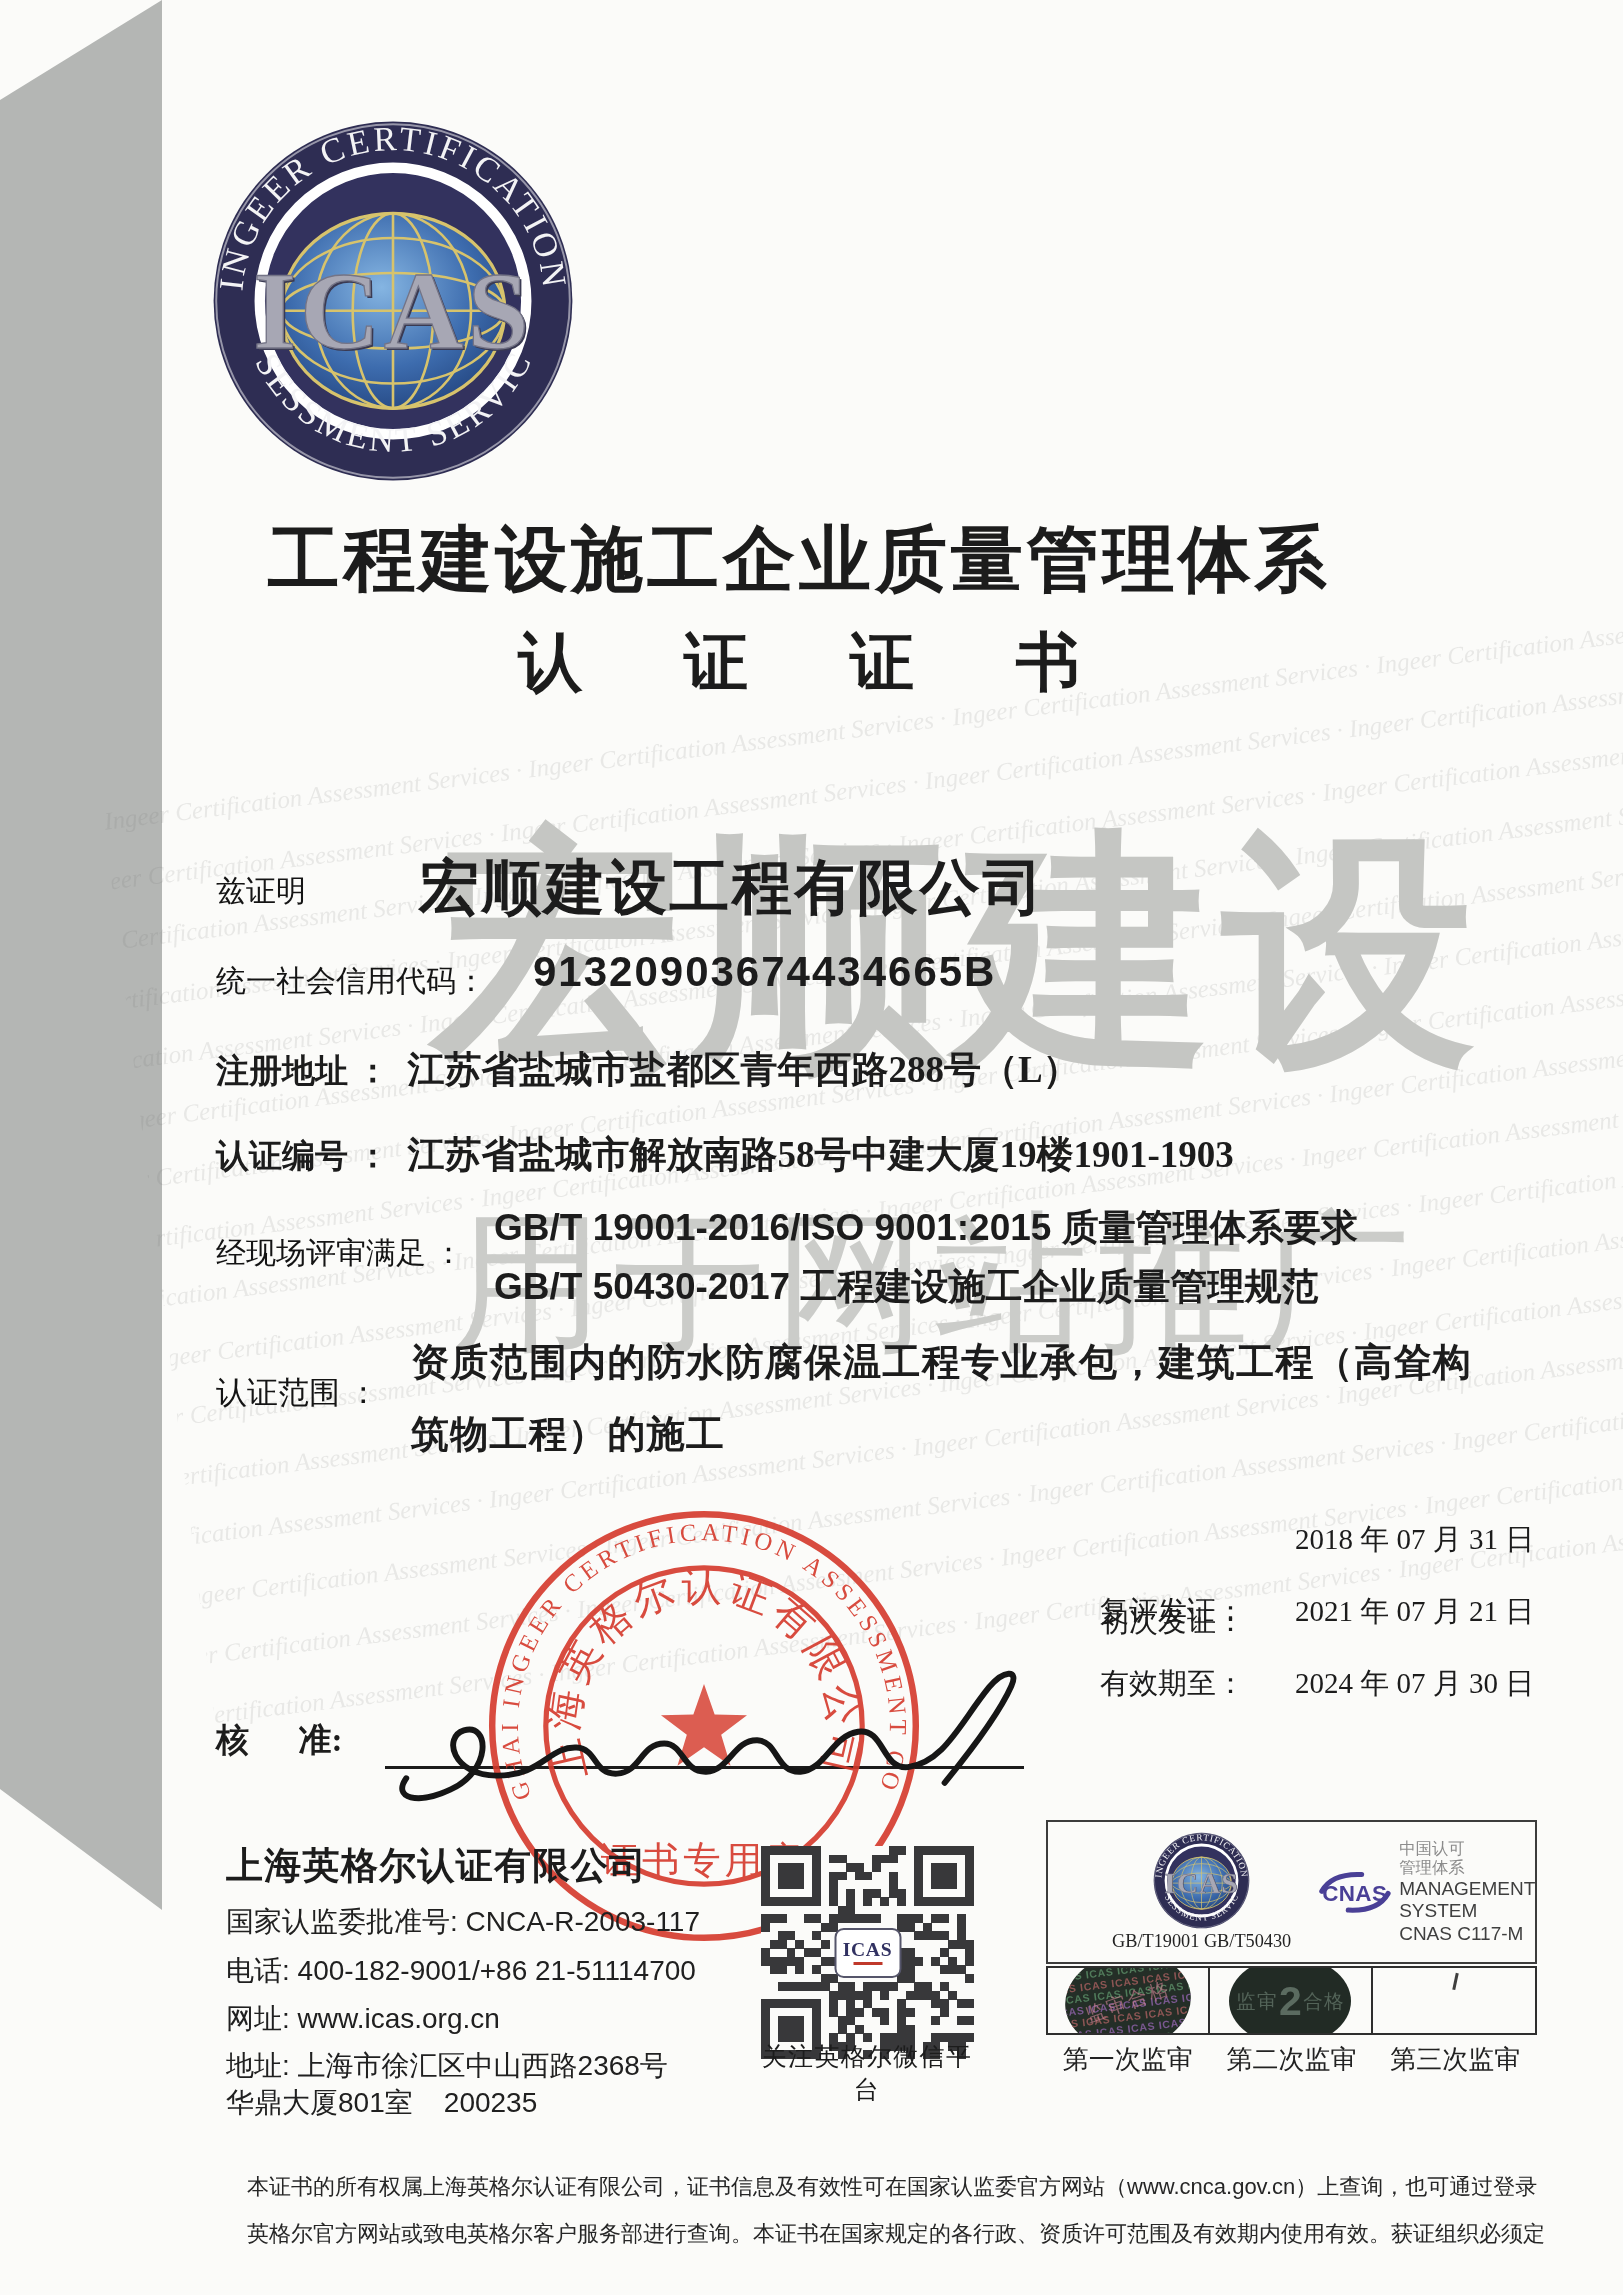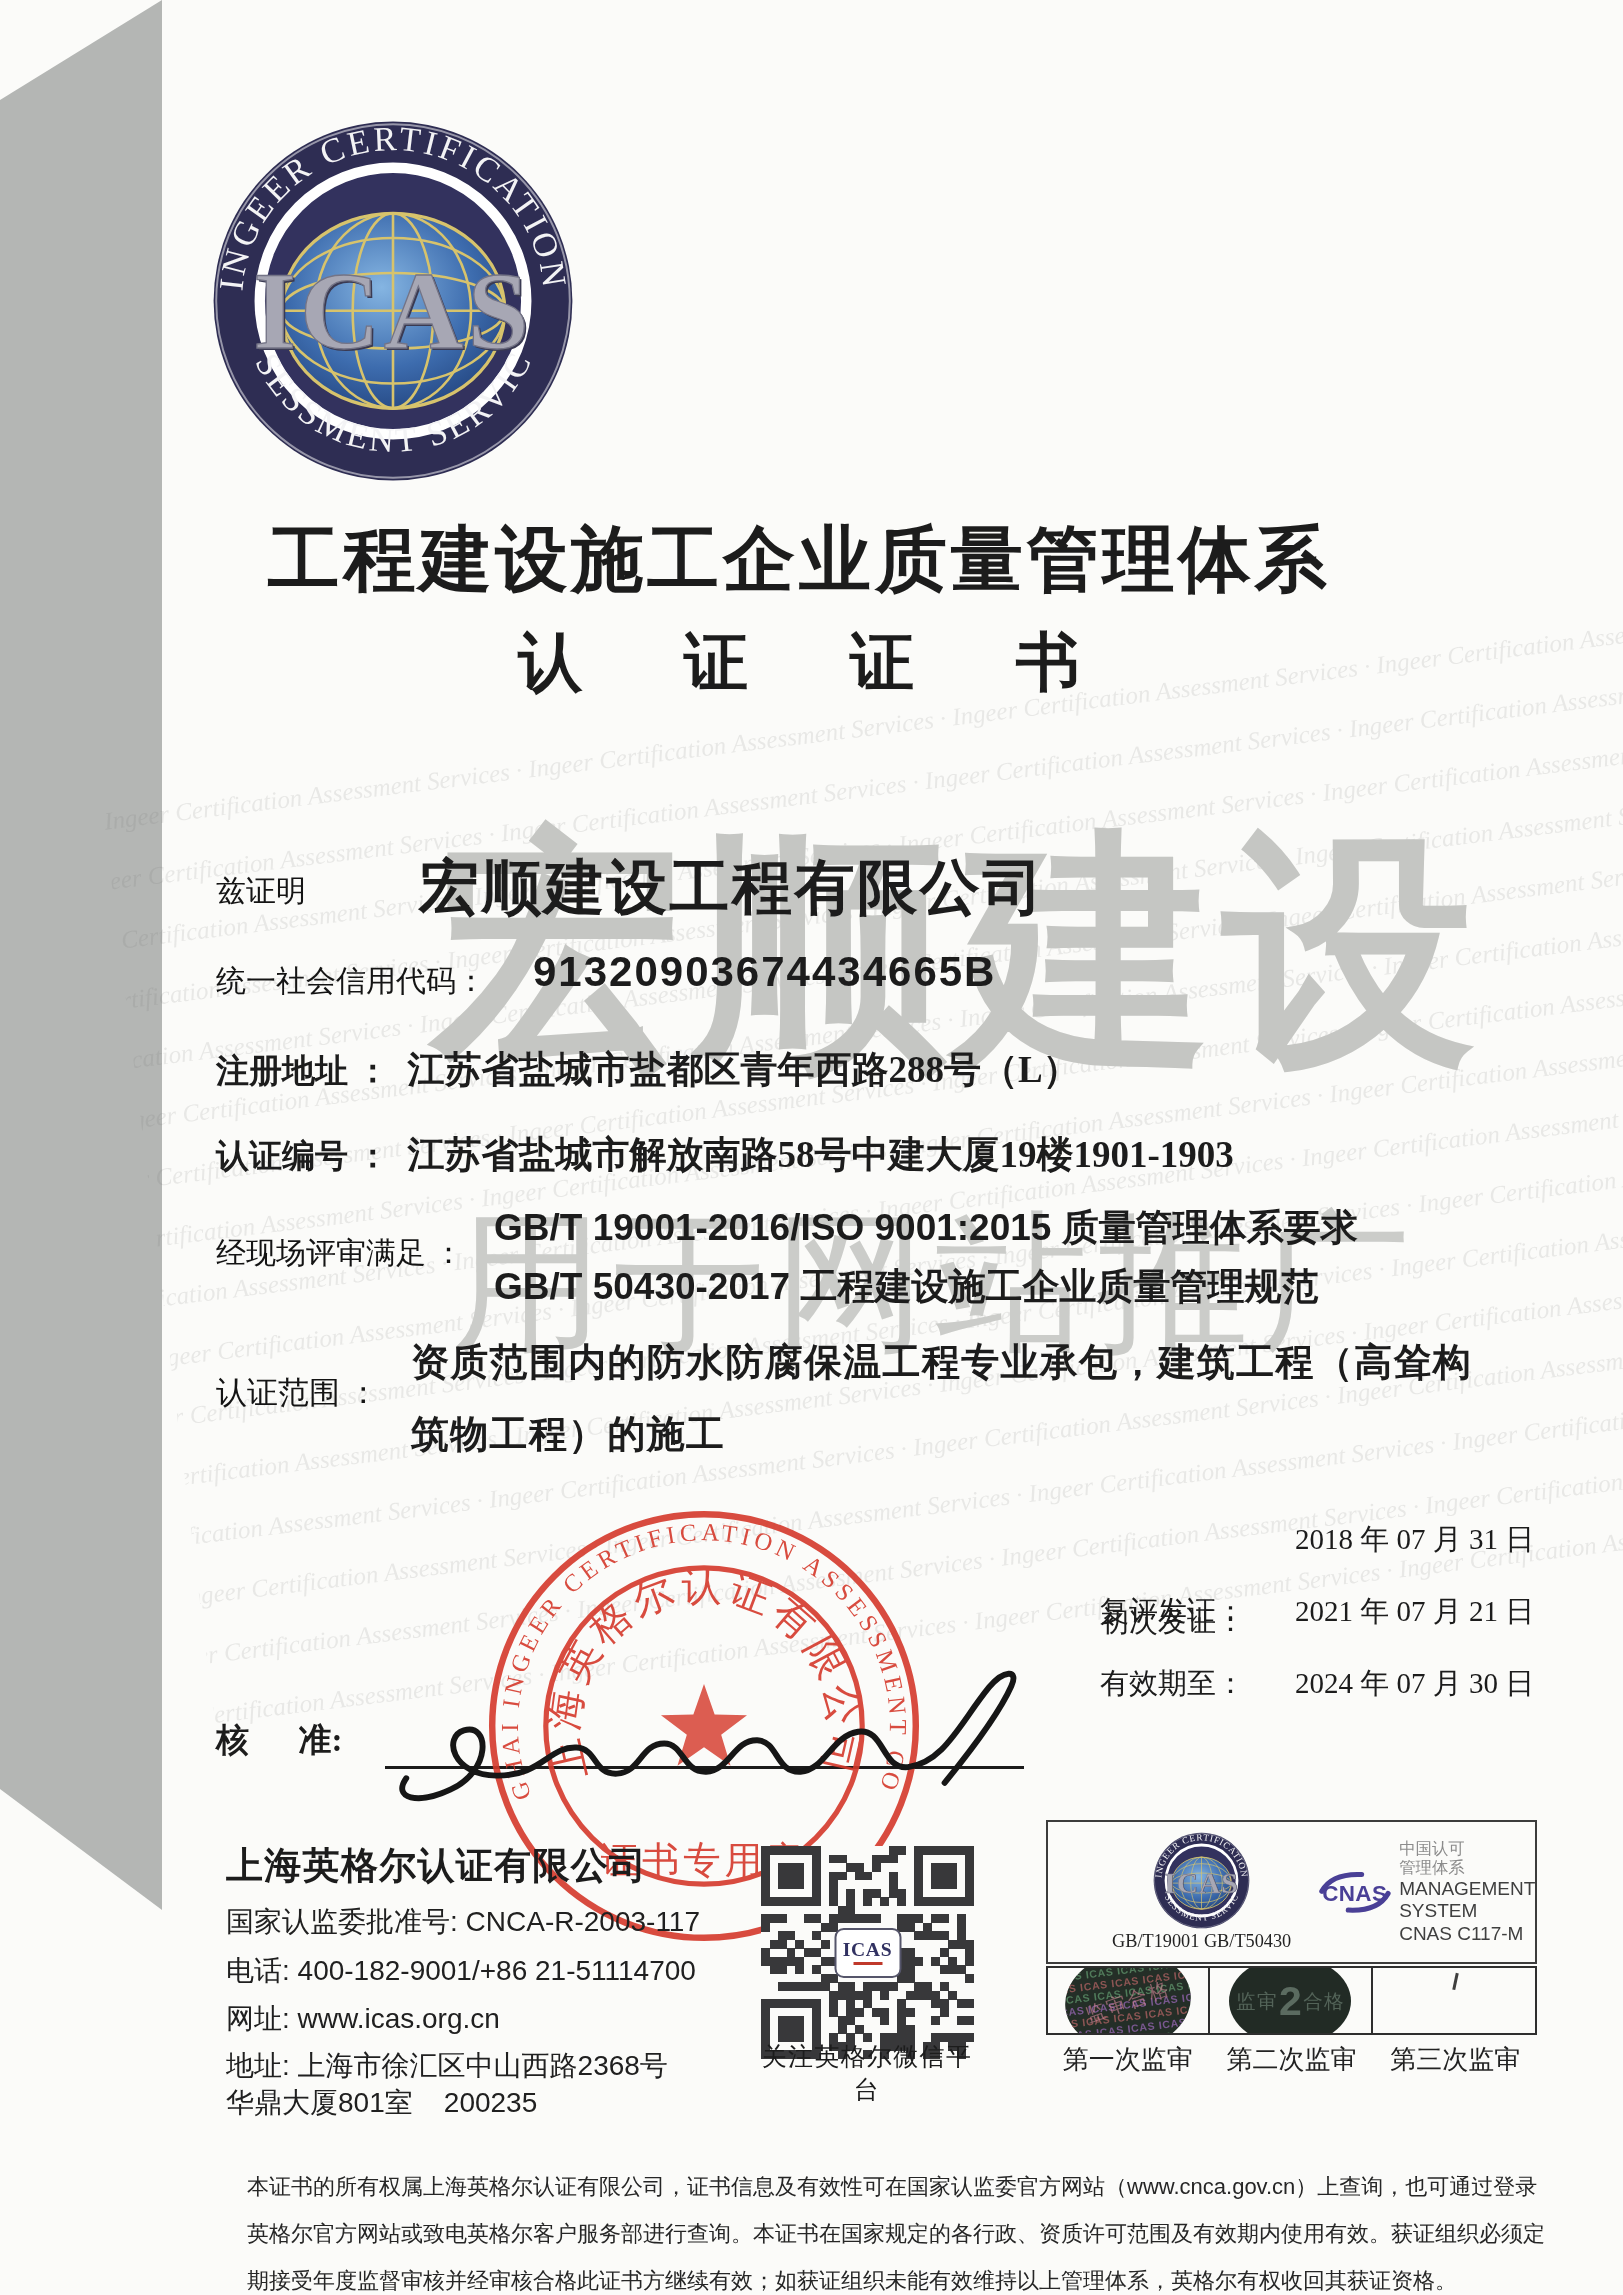--- a/index.html
+++ b/index.html
@@ -602,16 +602,15 @@
     </div>
   </div>
   <div id="tlabels" class="abs z">
     <div>第一次监审</div>
     <div>第二次监审</div>
     <div>第三次监审</div>
   </div>
 
   <div id="foot2" class="abs z foot">英格尔官方网站或致电英格尔客户服务部进行查询。本证书在国家规定的各行政、资质许可范围及有效期内使用有效。获证组织必须定</div>
   <div id="foot1" class="abs z foot">本证书的所有权属上海英格尔认证有限公司，证书信息及有效性可在国家认监委官方网站（www.cnca.gov.cn）上查询，也可通过登录</div>
-  <div id="foot3" class="abs z foot">期接受年度监督审核并经审核合格此证书方继续有效；如获证组织未能有效维持以上管理体系，英格尔有权收回其获证资格。</div>
 
 </div>
 
 
 </body></html>

